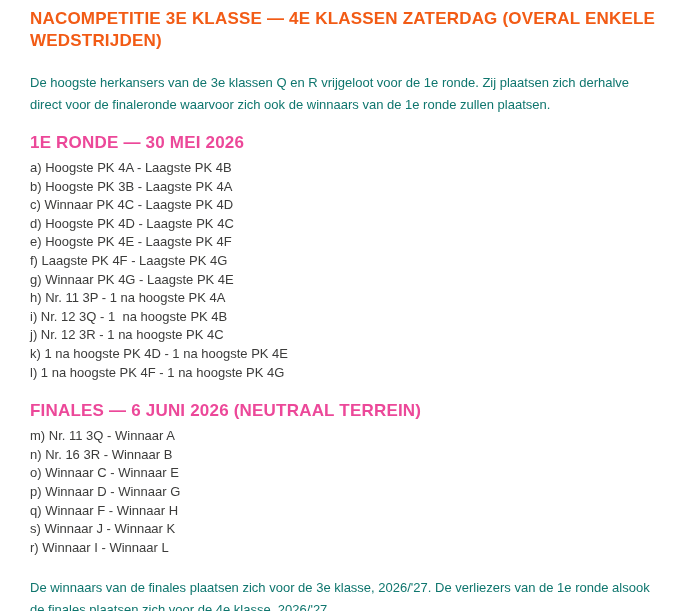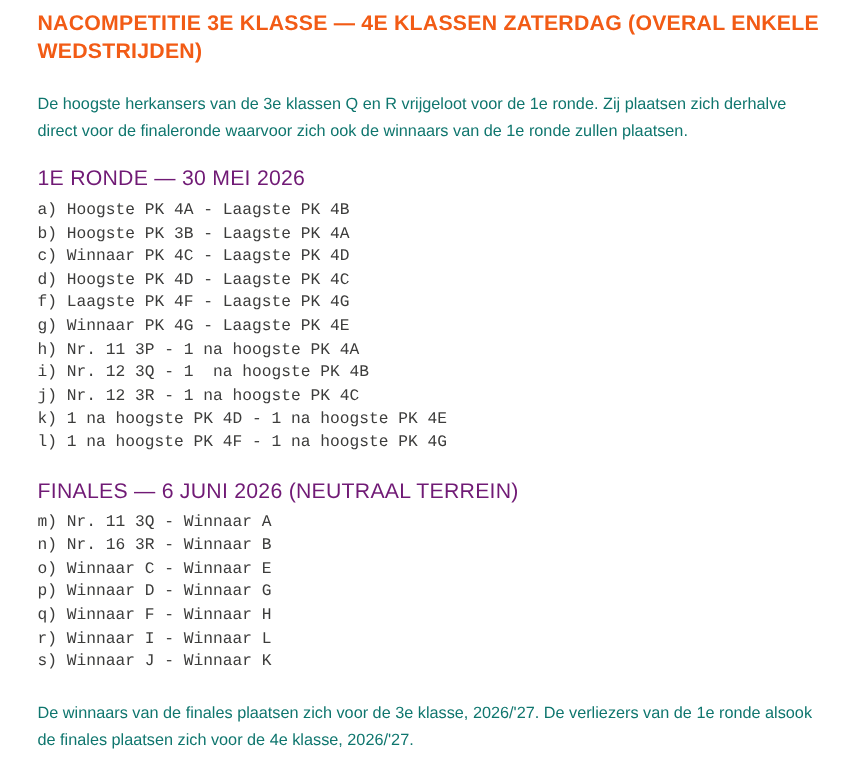--- a/index.html
+++ b/index.html
@@ -37,73 +37,73 @@
     max-width: 628px;
     color: #0f766e;
   }
   .footer-paragraph {
     margin-bottom: 0;
   }
   .section {
     margin: 0 0 20px 0;
   }
   .section-heading {
-    color: #701a75;
+    color: #ec4899;
     font-size: 17px;
     line-height: 18px;
-    font-weight: 400;
+    font-weight: 700;
     letter-spacing: 0.2px;
     text-transform: uppercase;
     margin: 0 0 7px 0;
   }
   .match-list {
     margin: 0;
   }
   .match-line {
     font-size: 13px;
     line-height: 18.6px;
     white-space: pre-wrap;
     color: #3c3c3b;
-    font-family: Liberation Mono, monospace;
   }
 </style>
 </head>
 <body>
 
 <div class="page">
 
   <h1 class="page-title">NACOMPETITIE 3E KLASSE — 4E KLASSEN ZATERDAG (OVERAL ENKELE WEDSTRIJDEN)</h1>
 
   <p class="intro-paragraph">De hoogste herkansers van de 3e klassen Q en R vrijgeloot voor de 1e ronde. Zij plaatsen zich derhalve direct voor de finaleronde waarvoor zich ook de winnaars van de 1e ronde zullen plaatsen.</p>
 
   <div class="section">
     <h2 class="section-heading">1E RONDE — 30 MEI 2026</h2>
     <div class="match-list">
         <div class="match-line">a) Hoogste PK 4A - Laagste PK 4B</div>
         <div class="match-line">b) Hoogste PK 3B - Laagste PK 4A</div>
         <div class="match-line">c) Winnaar PK 4C - Laagste PK 4D</div>
         <div class="match-line">d) Hoogste PK 4D - Laagste PK 4C</div>
+        <div class="match-line">e) Hoogste PK 4E - Laagste PK 4F</div>
         <div class="match-line">f) Laagste PK 4F - Laagste PK 4G</div>
         <div class="match-line">g) Winnaar PK 4G - Laagste PK 4E</div>
         <div class="match-line">h) Nr. 11 3P - 1 na hoogste PK 4A</div>
         <div class="match-line">i) Nr. 12 3Q - 1  na hoogste PK 4B</div>
         <div class="match-line">j) Nr. 12 3R - 1 na hoogste PK 4C</div>
         <div class="match-line">k) 1 na hoogste PK 4D - 1 na hoogste PK 4E</div>
         <div class="match-line">l) 1 na hoogste PK 4F - 1 na hoogste PK 4G</div>
       </div>
   </div>
 
   <div class="section">
     <h2 class="section-heading">FINALES — 6 JUNI 2026 (NEUTRAAL TERREIN)</h2>
     <div class="match-list">
         <div class="match-line">m) Nr. 11 3Q - Winnaar A</div>
         <div class="match-line">n) Nr. 16 3R - Winnaar B</div>
         <div class="match-line">o) Winnaar C - Winnaar E</div>
         <div class="match-line">p) Winnaar D - Winnaar G</div>
         <div class="match-line">q) Winnaar F - Winnaar H</div>
+        <div class="match-line">s) Winnaar J - Winnaar K</div>
         <div class="match-line">r) Winnaar I - Winnaar L</div>
-        <div class="match-line">s) Winnaar J - Winnaar K</div>
       </div>
   </div>
 
   <p class="footer-paragraph">De winnaars van de finales plaatsen zich voor de 3e klasse, 2026/'27. De verliezers van de 1e ronde alsook de finales plaatsen zich voor de 4e klasse, 2026/'27.</p>
 
 </div>
 
 </body></html>

